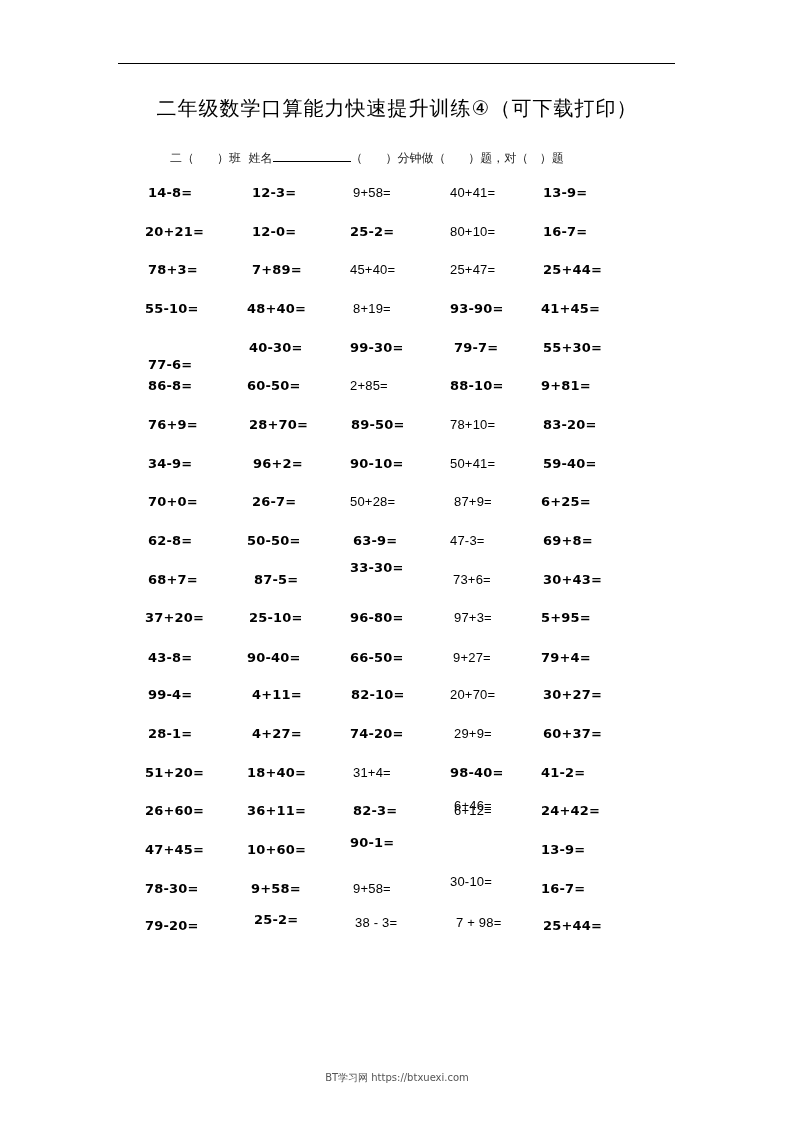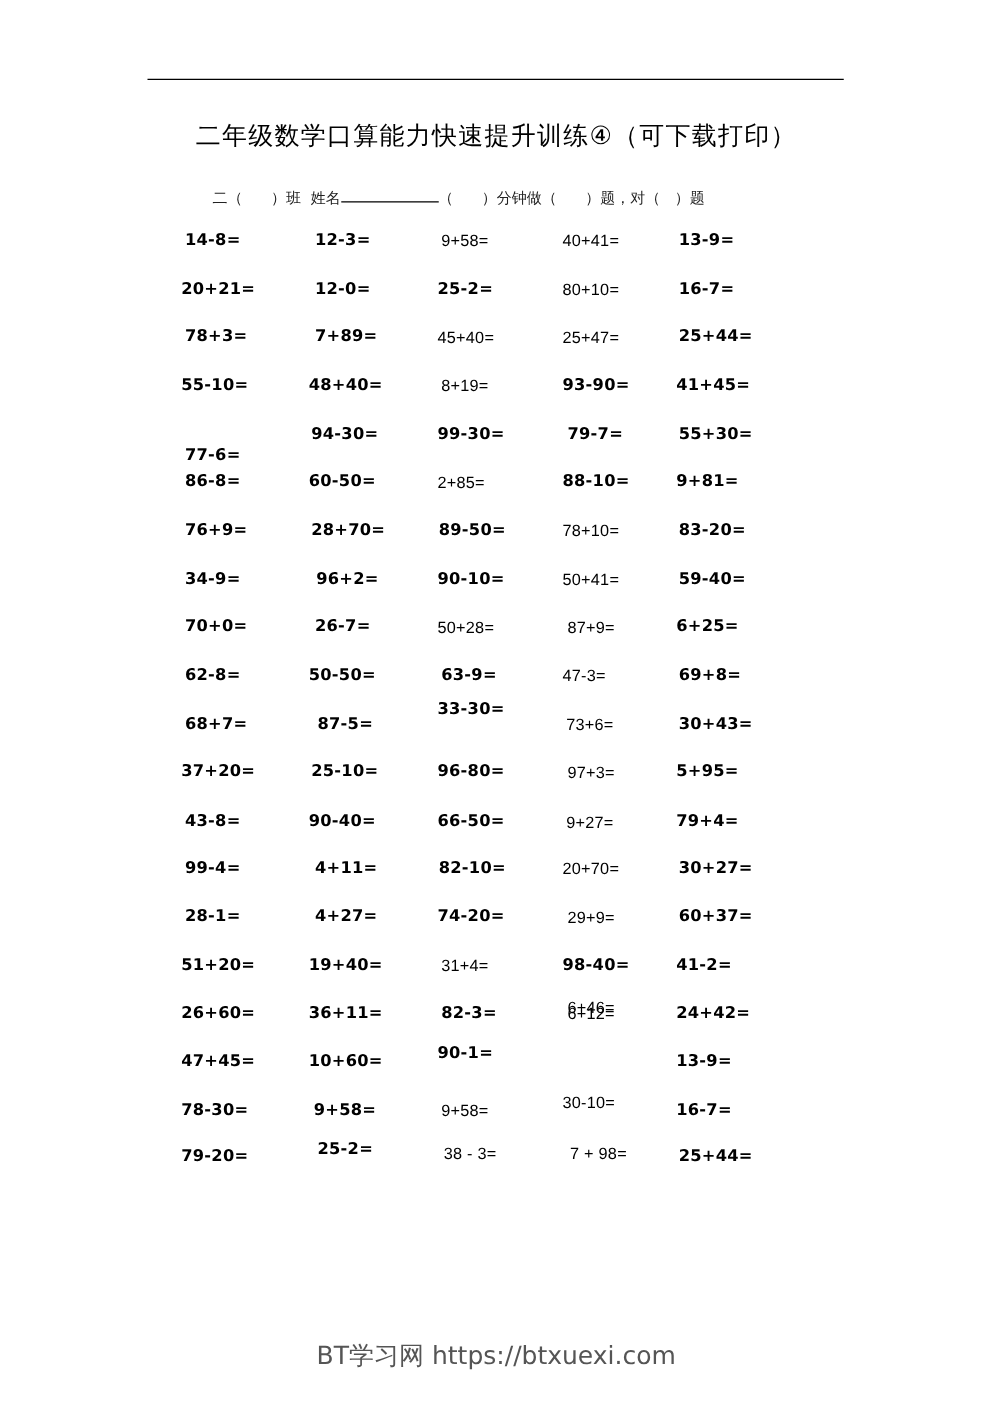--- a/index.html
+++ b/index.html
@@ -3,21 +3,21 @@
   <meta charset="utf-8">
   <style>
     html, body { margin: 0; padding: 0; background: #ffffff; }
     body { width: 794px; height: 1122px; position: relative; overflow: hidden; font-family: "DejaVu Sans", sans-serif; color: #000; }
     .top-rule { position: absolute; left: 118px; top: 63px; width: 557px; height: 1px; background: #000; }
     .title { position: absolute; left: 0; width: 794px; top: 95px; text-align: center; font-size: 20px; font-weight: normal; letter-spacing: 1px; font-family: "DejaVu Sans", sans-serif; }
     .info { position: absolute; left: 170px; top: 149px; font-size: 12px; font-family: "DejaVu Serif", serif; color: #222; white-space: pre; }
     .info .blank { display: inline-block; width: 78px; border-bottom: 1px solid #000; height: 12px; vertical-align: baseline; }
     .problem { position: absolute; font-size: 13px; font-weight: bold; font-family: "DejaVu Sans", sans-serif; white-space: pre; letter-spacing: 0.2px; }
     .problem.light { font-weight: normal; font-family: "Liberation Sans Narrow", "Liberation Sans", sans-serif; font-size: 13px; }
-    .footer { position: absolute; left: 0; width: 794px; top: 1071px; text-align: center; font-size: 20px; color: #555; font-family: "DejaVu Sans", sans-serif; }
+    .footer { position: absolute; left: 0; width: 794px; top: 1071px; text-align: center; font-size: 10px; color: #555; font-family: "DejaVu Sans", sans-serif; }
   </style>
 </head>
 <body>
 
 <div class="top-rule"></div>
 
 <div class="title">二年级数学口算能力快速提升训练④（可下载打印）</div>
 
 <div class="info"><span>二（      ）班  姓名</span><span class="blank"></span><span>（      ）分钟做（      ）题，对（   ）题</span></div>
 
@@ -36,21 +36,21 @@
     <div class="problem" style="left: 252px; top: 262px;">7+89=</div>
     <div class="problem light" style="left: 350px; top: 262px;">45+40=</div>
     <div class="problem light" style="left: 450px; top: 262px;">25+47=</div>
     <div class="problem" style="left: 543px; top: 262px;">25+44=</div>
     <div class="problem" style="left: 145px; top: 301px;">55-10=</div>
     <div class="problem" style="left: 247px; top: 301px;">48+40=</div>
     <div class="problem light" style="left: 353px; top: 301px;">8+19=</div>
     <div class="problem" style="left: 450px; top: 301px;">93-90=</div>
     <div class="problem" style="left: 541px; top: 301px;">41+45=</div>
     <div class="problem" style="left: 148px; top: 340px; margin-top: 17px;">77-6=</div>
-    <div class="problem" style="left: 249px; top: 340px;">94-30=</div>
+    <div class="problem" style="left: 249px; top: 340px;">40-30=</div>
     <div class="problem" style="left: 350px; top: 340px;">99-30=</div>
     <div class="problem" style="left: 454px; top: 340px;">79-7=</div>
     <div class="problem" style="left: 543px; top: 340px;">55+30=</div>
     <div class="problem" style="left: 148px; top: 378px;">86-8=</div>
     <div class="problem" style="left: 247px; top: 378px;">60-50=</div>
     <div class="problem light" style="left: 350px; top: 378px;">2+85=</div>
     <div class="problem" style="left: 450px; top: 378px;">88-10=</div>
     <div class="problem" style="left: 541px; top: 378px;">9+81=</div>
     <div class="problem" style="left: 148px; top: 417px;">76+9=</div>
     <div class="problem" style="left: 249px; top: 417px;">28+70=</div>
@@ -91,21 +91,21 @@
     <div class="problem" style="left: 252px; top: 687px;">4+11=</div>
     <div class="problem" style="left: 351px; top: 687px;">82-10=</div>
     <div class="problem light" style="left: 450px; top: 687px;">20+70=</div>
     <div class="problem" style="left: 543px; top: 687px;">30+27=</div>
     <div class="problem" style="left: 148px; top: 726px;">28-1=</div>
     <div class="problem" style="left: 252px; top: 726px;">4+27=</div>
     <div class="problem" style="left: 350px; top: 726px;">74-20=</div>
     <div class="problem light" style="left: 454px; top: 726px;">29+9=</div>
     <div class="problem" style="left: 543px; top: 726px;">60+37=</div>
     <div class="problem" style="left: 145px; top: 765px;">51+20=</div>
-    <div class="problem" style="left: 247px; top: 765px;">19+40=</div>
+    <div class="problem" style="left: 247px; top: 765px;">18+40=</div>
     <div class="problem light" style="left: 353px; top: 765px;">31+4=</div>
     <div class="problem" style="left: 450px; top: 765px;">98-40=</div>
     <div class="problem" style="left: 541px; top: 765px;">41-2=</div>
     <div class="problem" style="left: 145px; top: 803px;">26+60=</div>
     <div class="problem" style="left: 247px; top: 803px;">36+11=</div>
     <div class="problem" style="left: 353px; top: 803px;">82-3=</div>
     <div class="problem light" style="left: 454px; top: 803px;">6+12=</div>
     <div class="problem" style="left: 541px; top: 803px;">24+42=</div>
     <div class="problem" style="left: 145px; top: 842px;">47+45=</div>
     <div class="problem" style="left: 247px; top: 842px;">10+60=</div>

